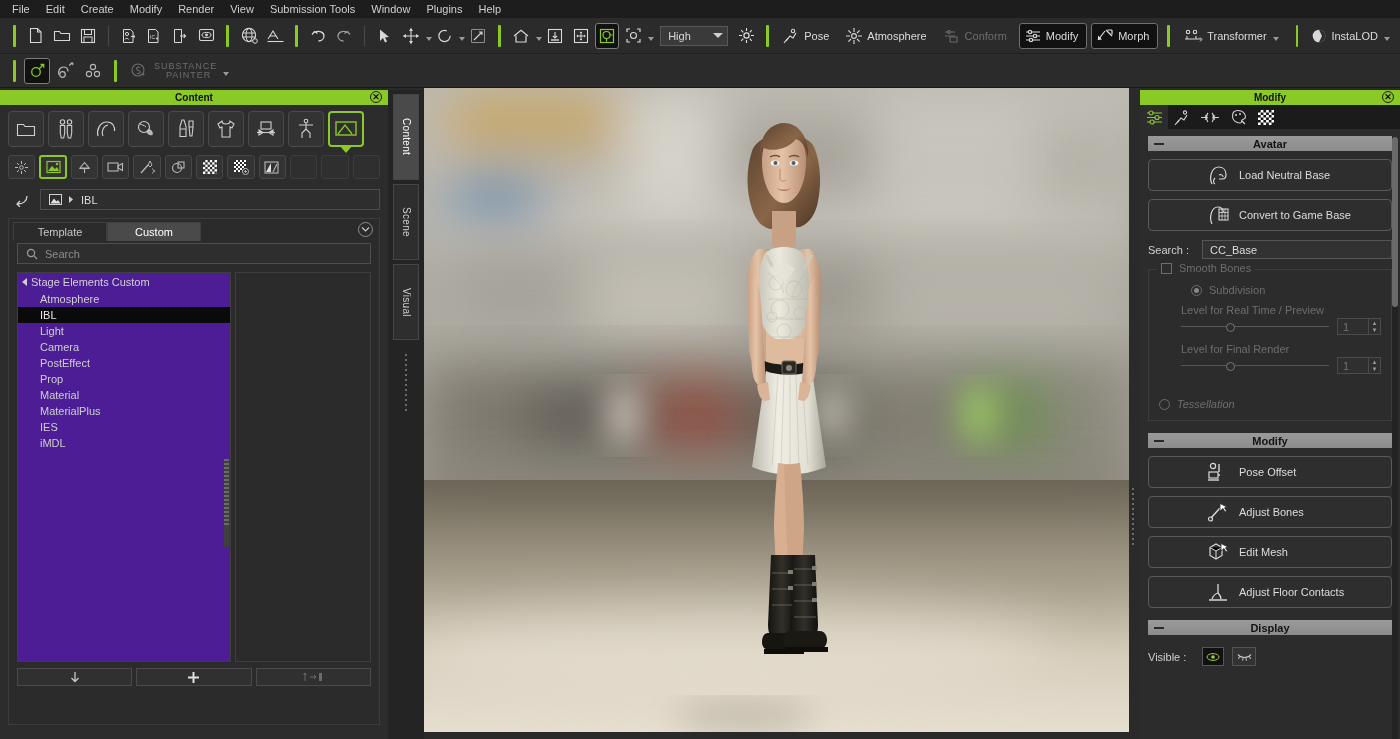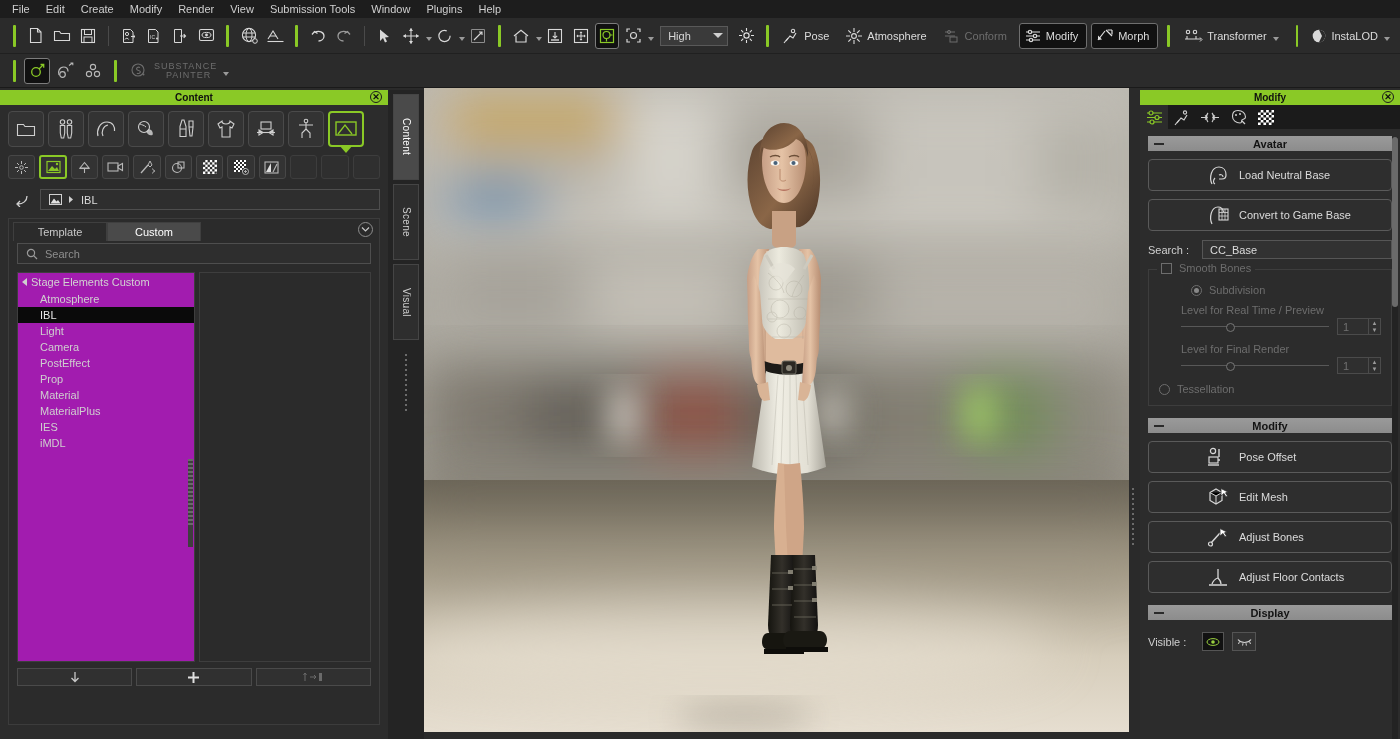--- a/index.html
+++ b/index.html
@@ -109,21 +109,21 @@
     border-radius:50%; display:flex; align-items:center; justify-content:center; cursor:default;
   }
   .search-wrap { margin:4px 8px 0 8px; }
   .searchbox {
     height:21px; background:#2e2e2e; border:1px solid #4e4e4e; display:flex; align-items:center;
     gap:7px; padding:0 8px;
   }
   .searchbox .ph { font-size:11px; color:#8e8e8e; }
 
   .treewrap { margin:8px 8px 0 8px; display:flex; gap:4px; height:390px; }
-  .treecol { width:178px; background:#a21caf; border:1px solid #3e3e3e; overflow:hidden; position:relative; }
+  .treecol { width:214px; background:#4c1d95; border:1px solid #3e3e3e; overflow:hidden; position:relative; }
   .treehead { font-size:11px; color:#d2d2d2; padding:3px 6px 3px 4px; display:flex; align-items:center; gap:4px; }
   .tri { width:0;height:0;border-top:4px solid transparent;border-bottom:4px solid transparent;border-right:5px solid #cfcfcf; }
   .tnode { font-size:11px; color:#cfcfcf; padding:2px 6px 2px 22px; cursor:default; }
   .tnode.sel { background:#0a0a0a; color:#e8e8e8; }
   .gridcol { flex:1; background:#2b2b2b; border:1px solid #3e3e3e; position:relative; }
   .vscroll { position:absolute; right:1px; top:186px; width:5px; height:88px; background:#3f3f3f; }
   .vscroll i { display:block; width:5px; height:2px; background:#6a6a6a; margin-bottom:2px; }
 
   .btnrow { display:flex; gap:4px; margin:6px 8px 0 8px; }
   .bbtn {
@@ -1110,21 +1110,21 @@
             </span>
           <span class="spin">
             <i class="sv" style="font-style:normal;">1</i>
             <i class="ar">
                 <i>▲</i>
                 <i>▼</i>
               </i>
           </span>
         </div>
 
-        <div class="rrow" style="margin-top:9px;">
+        <div class="rrow" style="margin-top:24px;font-style:italic;">
           <span class="radio"></span>
           <span>Tessellation</span>
         </div>
       </div>
 
       <div class="secthead" style="margin-top:12px;">
         <span class="minus"></span>
         <span>Modify</span>
       </div>
 
@@ -1133,33 +1133,33 @@
             <circle cx="6" cy="4" r="2.6" fill="none" stroke="#d8d8d8" stroke-width="1.2"></circle>
             <path d="M12 2v8" stroke="#d8d8d8" stroke-width="1.4"></path>
             <circle cx="12" cy="13" r="1" fill="#d8d8d8"></circle>
             <rect x="2" y="10" width="9" height="6" fill="none" stroke="#d8d8d8" stroke-width="1.2"></rect>
             <path d="M1 18h11" stroke="#d8d8d8" stroke-width="1.4"></path>
           </svg>
         <span class="bl">Pose Offset</span>
       </div>
       <div class="rbtn">
         <svg class="bi" width="22" height="20" viewBox="0 0 22 20">
+            <path d="M4 16 13 6" stroke="#d8d8d8" stroke-width="1.5"></path>
+            <circle cx="3.5" cy="17" r="2" fill="none" stroke="#d8d8d8" stroke-width="1.2"></circle>
+            <path d="M13 1.5 13 9 16 6.5 18 10 19.5 9 17.5 5.8 20 5z" fill="#fff" stroke="#2e2e2e" stroke-width=".8"></path>
+          </svg>
+        <span class="bl">Adjust Bones</span>
+      </div>
+      <div class="rbtn">
+        <svg class="bi" width="22" height="20" viewBox="0 0 22 20">
             <path d="M3 5.5 9 2l6 3.5v8L9 17l-6-3.5z" fill="none" stroke="#d8d8d8" stroke-width="1.2"></path>
             <path d="M3 5.5 9 9l6-3.5M9 9v8" stroke="#d8d8d8" stroke-width="1"></path>
             <path d="M14 1.5 14 9 17 6.5 19 10 20.5 9 18.5 5.8 21 5z" fill="#fff" stroke="#2e2e2e" stroke-width=".8"></path>
           </svg>
         <span class="bl">Edit Mesh</span>
-      </div>
-      <div class="rbtn">
-        <svg class="bi" width="22" height="20" viewBox="0 0 22 20">
-            <path d="M4 16 13 6" stroke="#d8d8d8" stroke-width="1.5"></path>
-            <circle cx="3.5" cy="17" r="2" fill="none" stroke="#d8d8d8" stroke-width="1.2"></circle>
-            <path d="M13 1.5 13 9 16 6.5 18 10 19.5 9 17.5 5.8 20 5z" fill="#fff" stroke="#2e2e2e" stroke-width=".8"></path>
-          </svg>
-        <span class="bl">Adjust Bones</span>
       </div>
       <div class="rbtn">
         <svg class="bi" width="22" height="20" viewBox="0 0 22 20">
             <path d="M11 2v9M11 11c-3 1-5 3-6 6" fill="none" stroke="#d8d8d8" stroke-width="1.3"></path>
             <path d="M11 11c2 2 3 4 3 6" fill="none" stroke="#d8d8d8" stroke-width="1.3"></path>
             <path d="M2 18h18" stroke="#d8d8d8" stroke-width="1.5"></path>
           </svg>
         <span class="bl">Adjust Floor Contacts</span>
       </div>
 

